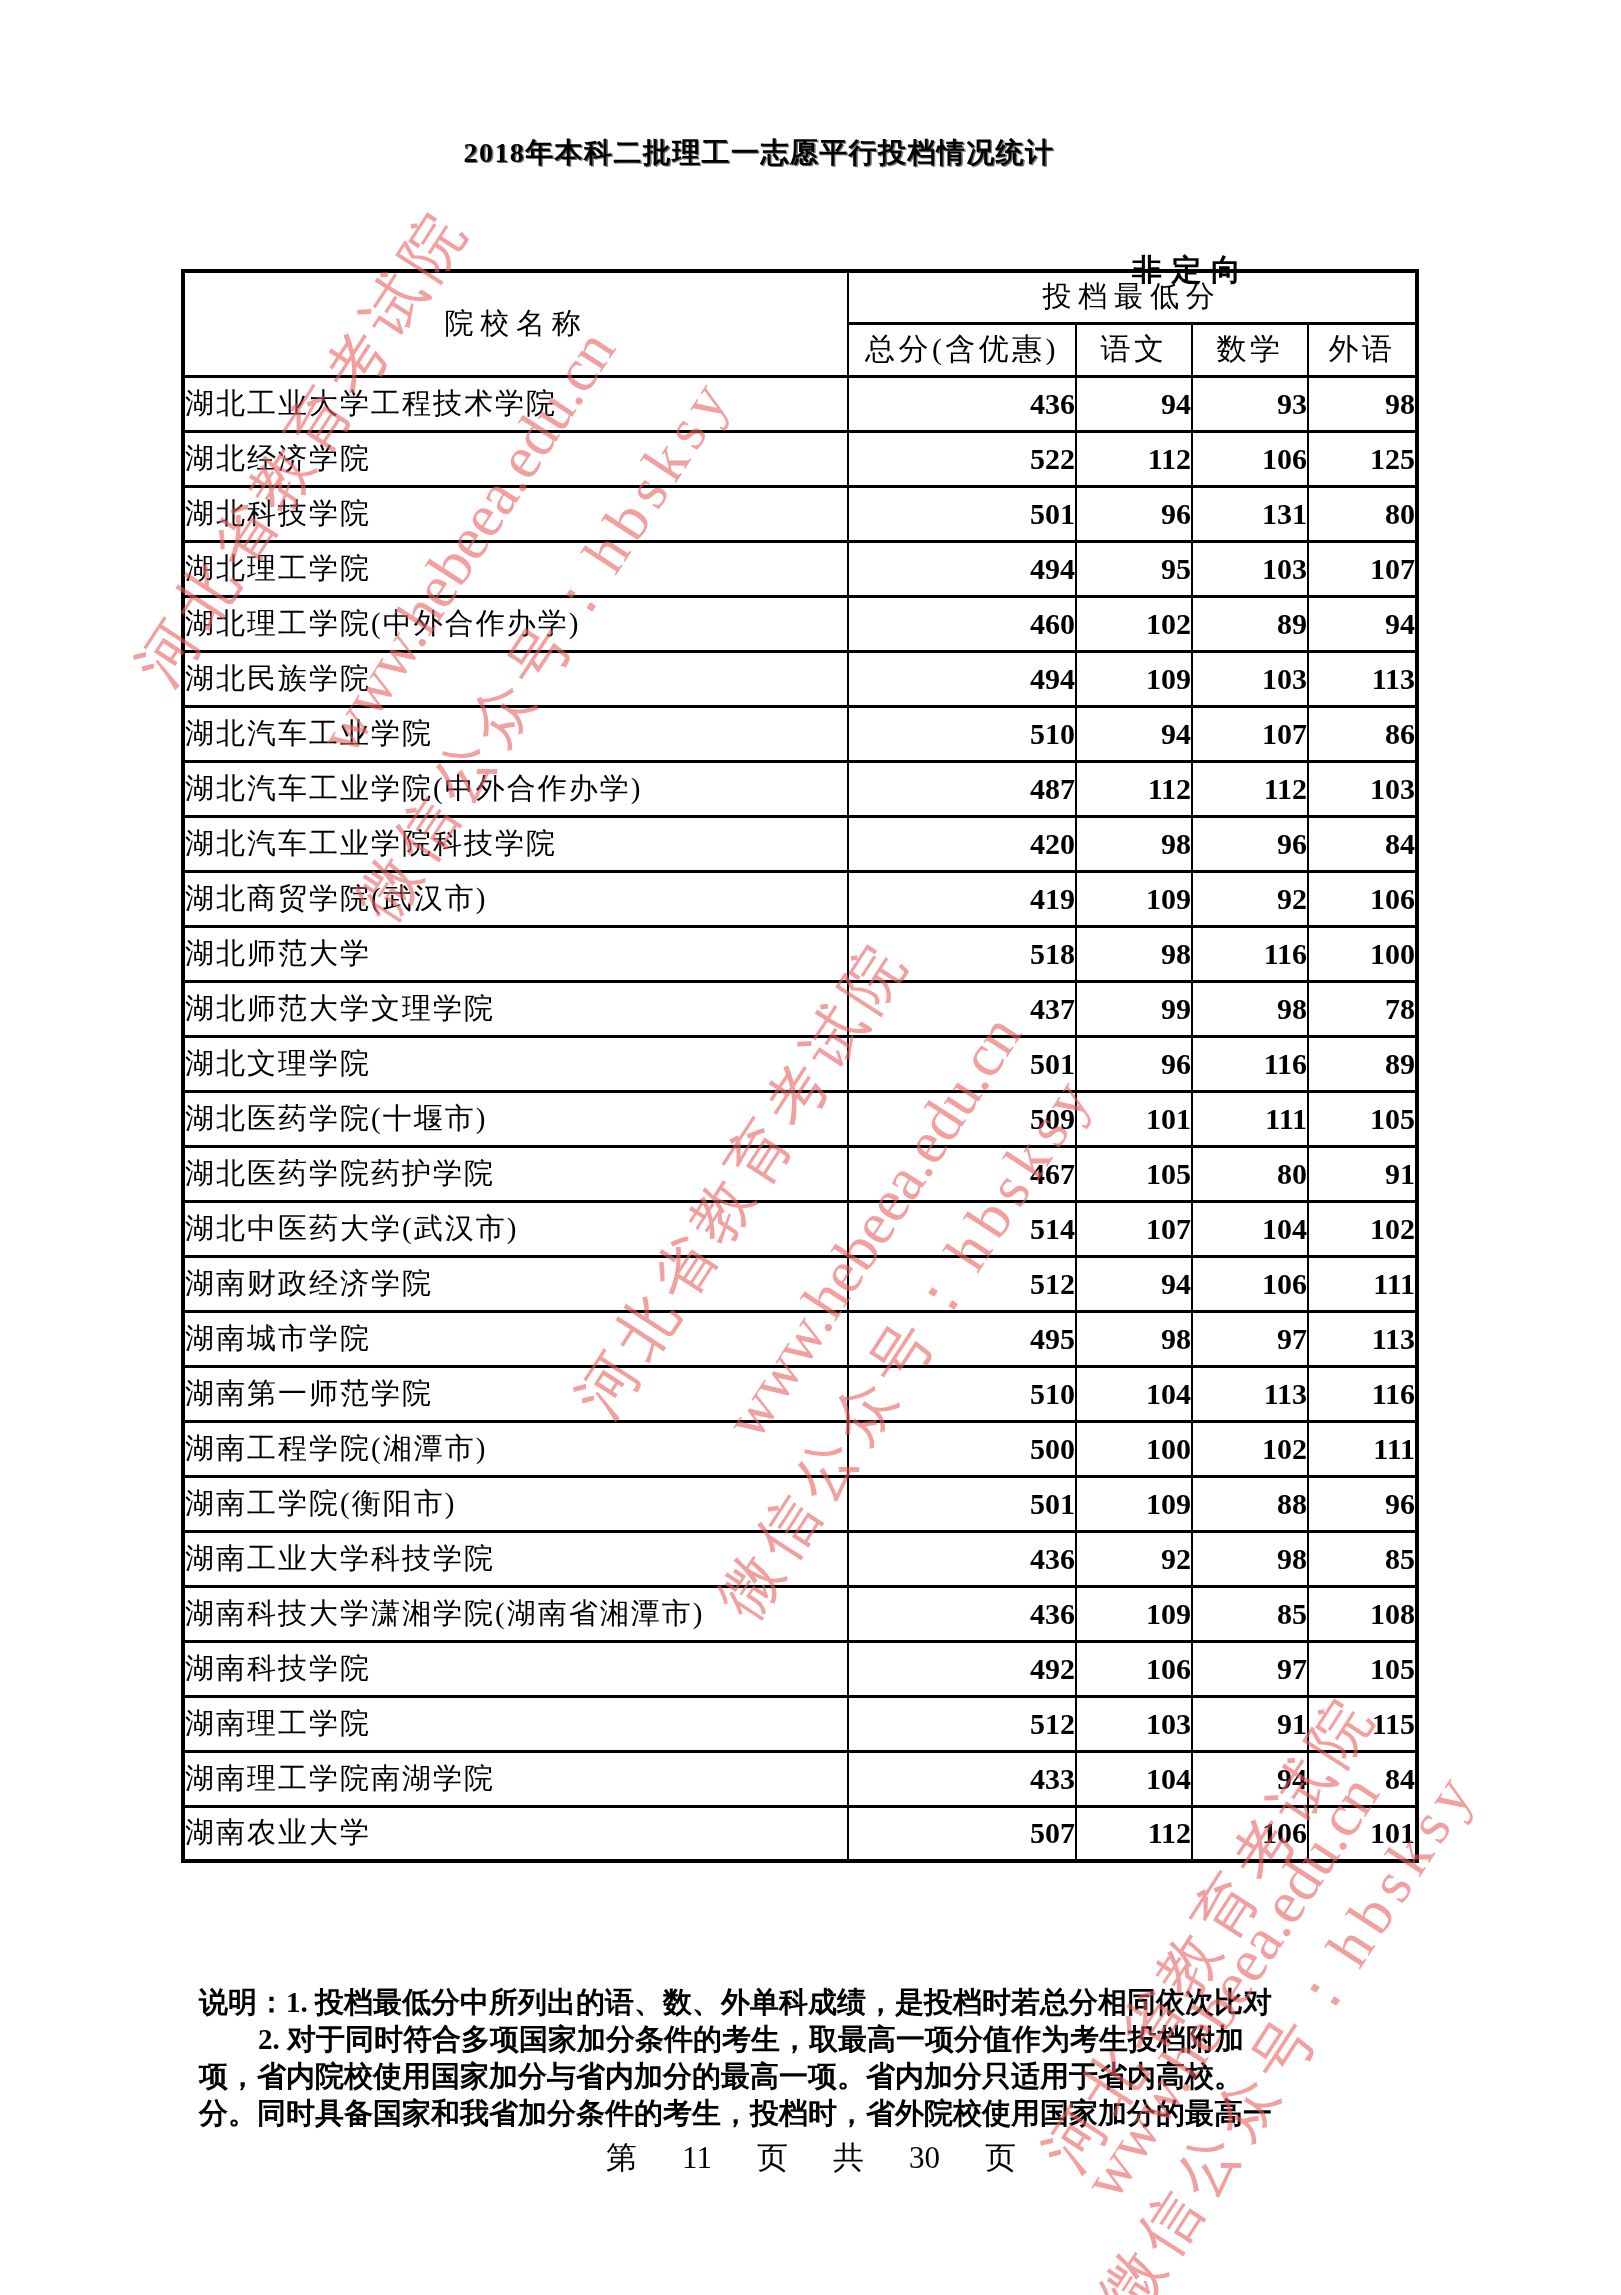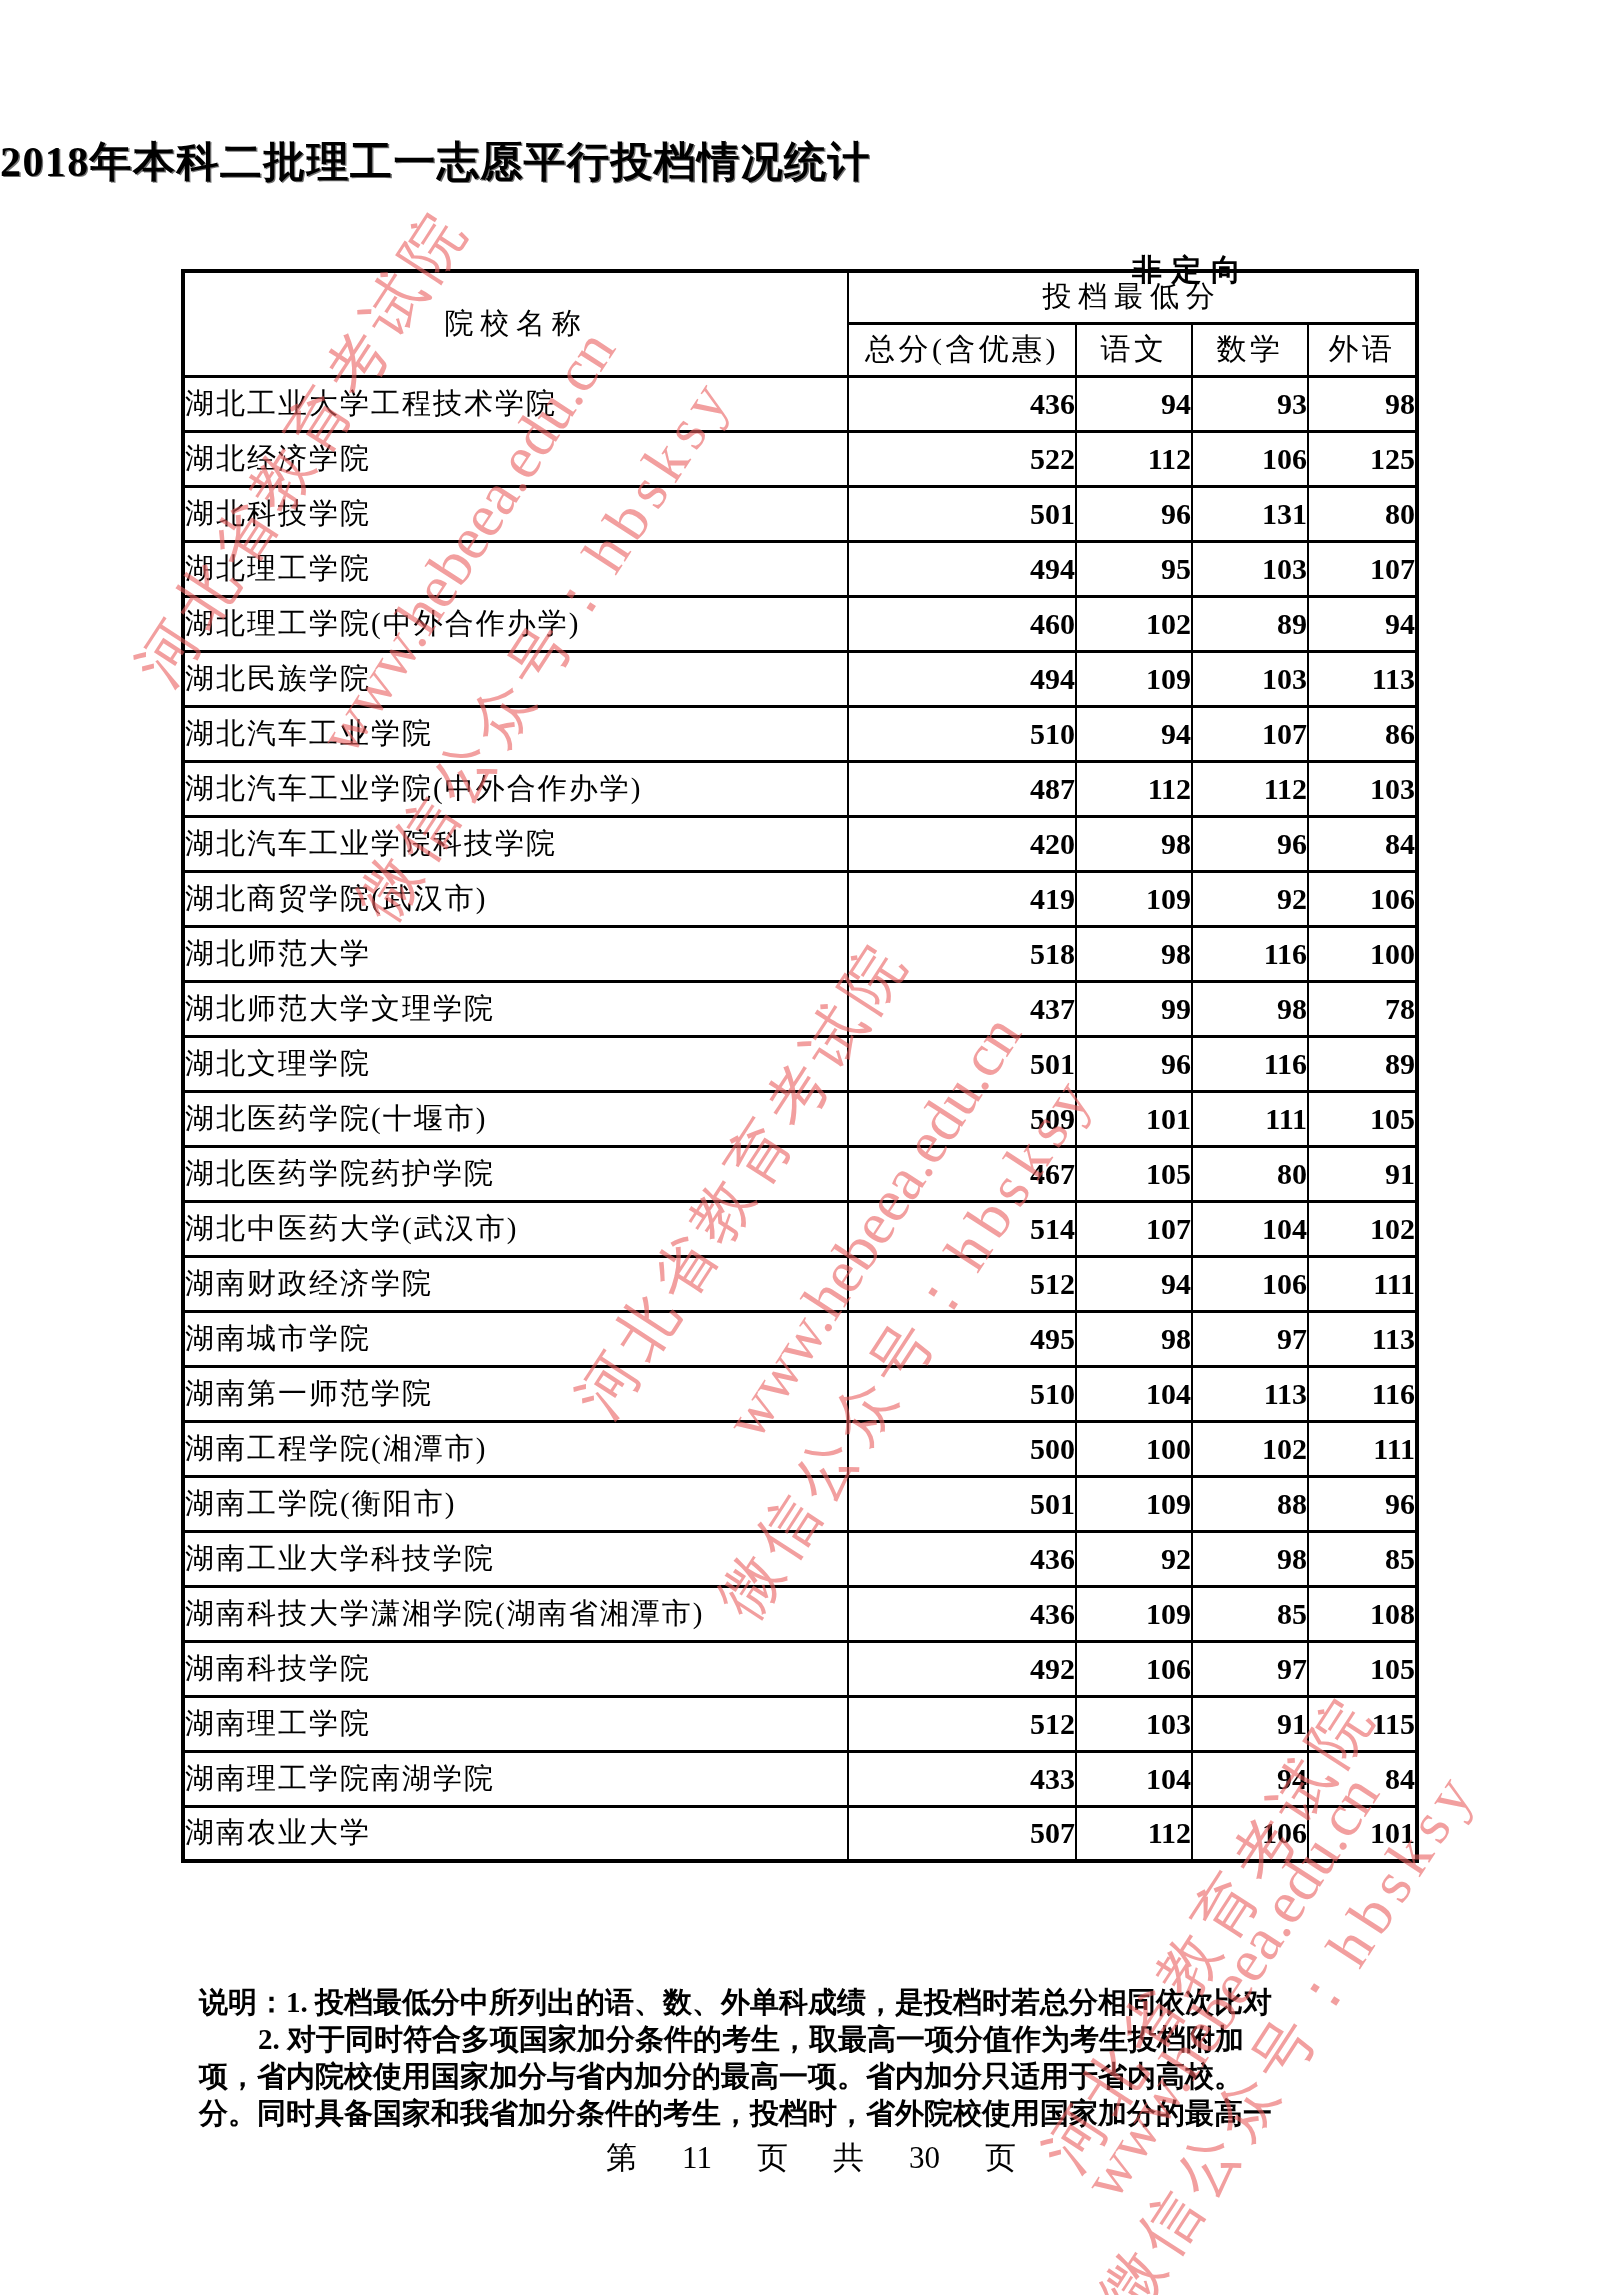--- a/index.html
+++ b/index.html
@@ -7,22 +7,22 @@
     position:relative;
     width:1622px;height:2295px;
     background:#ffffff;
     overflow:hidden;
     font-family:"Liberation Serif","DejaVu Serif",serif;
     color:#000;
   }
   
   .title{
     position:absolute;left:0;top:134px;width:1518px;
-    text-align:left;
-    font-size:42px;font-weight:bold;letter-spacing:1.4px;
+    text-align:center;
+    font-size:28px;font-weight:bold;letter-spacing:1.4px;
     text-shadow:1.4px 1.4px 0 rgba(0,0,0,.55);
   }
   .subtitle{
     position:absolute;left:1132px;top:210px;width:205px;
     font-size:30px;font-weight:bold;letter-spacing:9.5px;margin-top:40px;
   }
   
   table.score-table{
     position:absolute;left:181px;top:269px;
     width:1234px;

